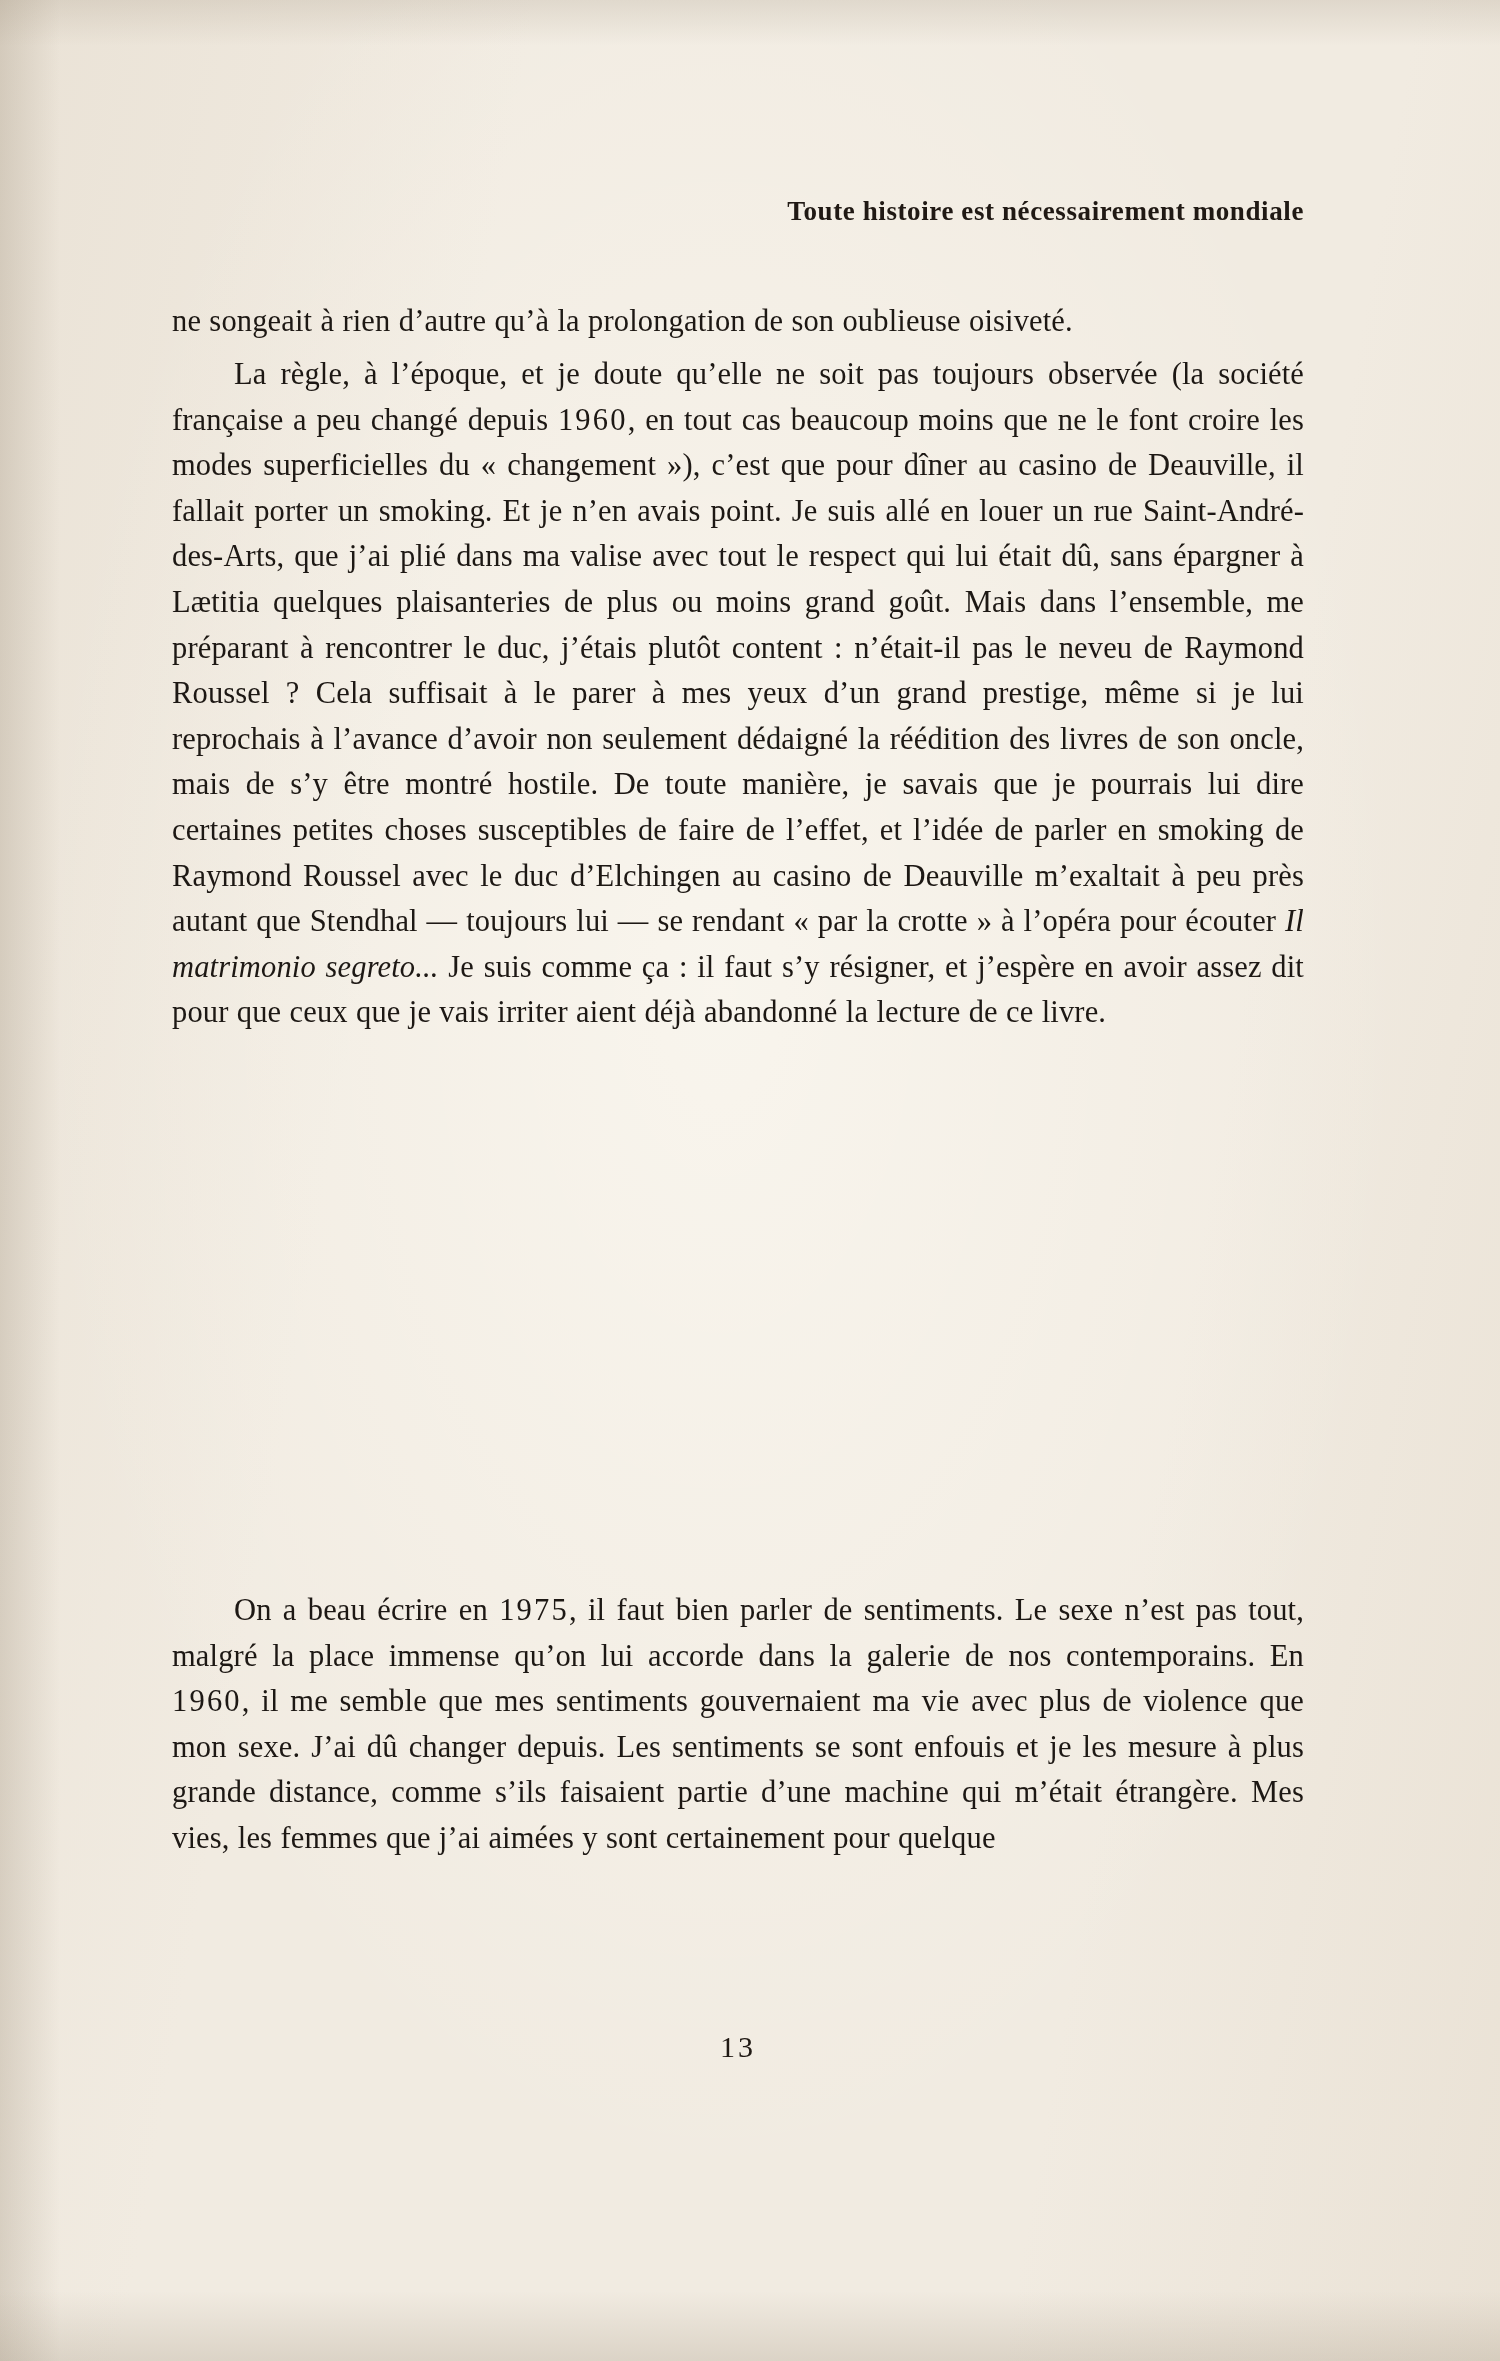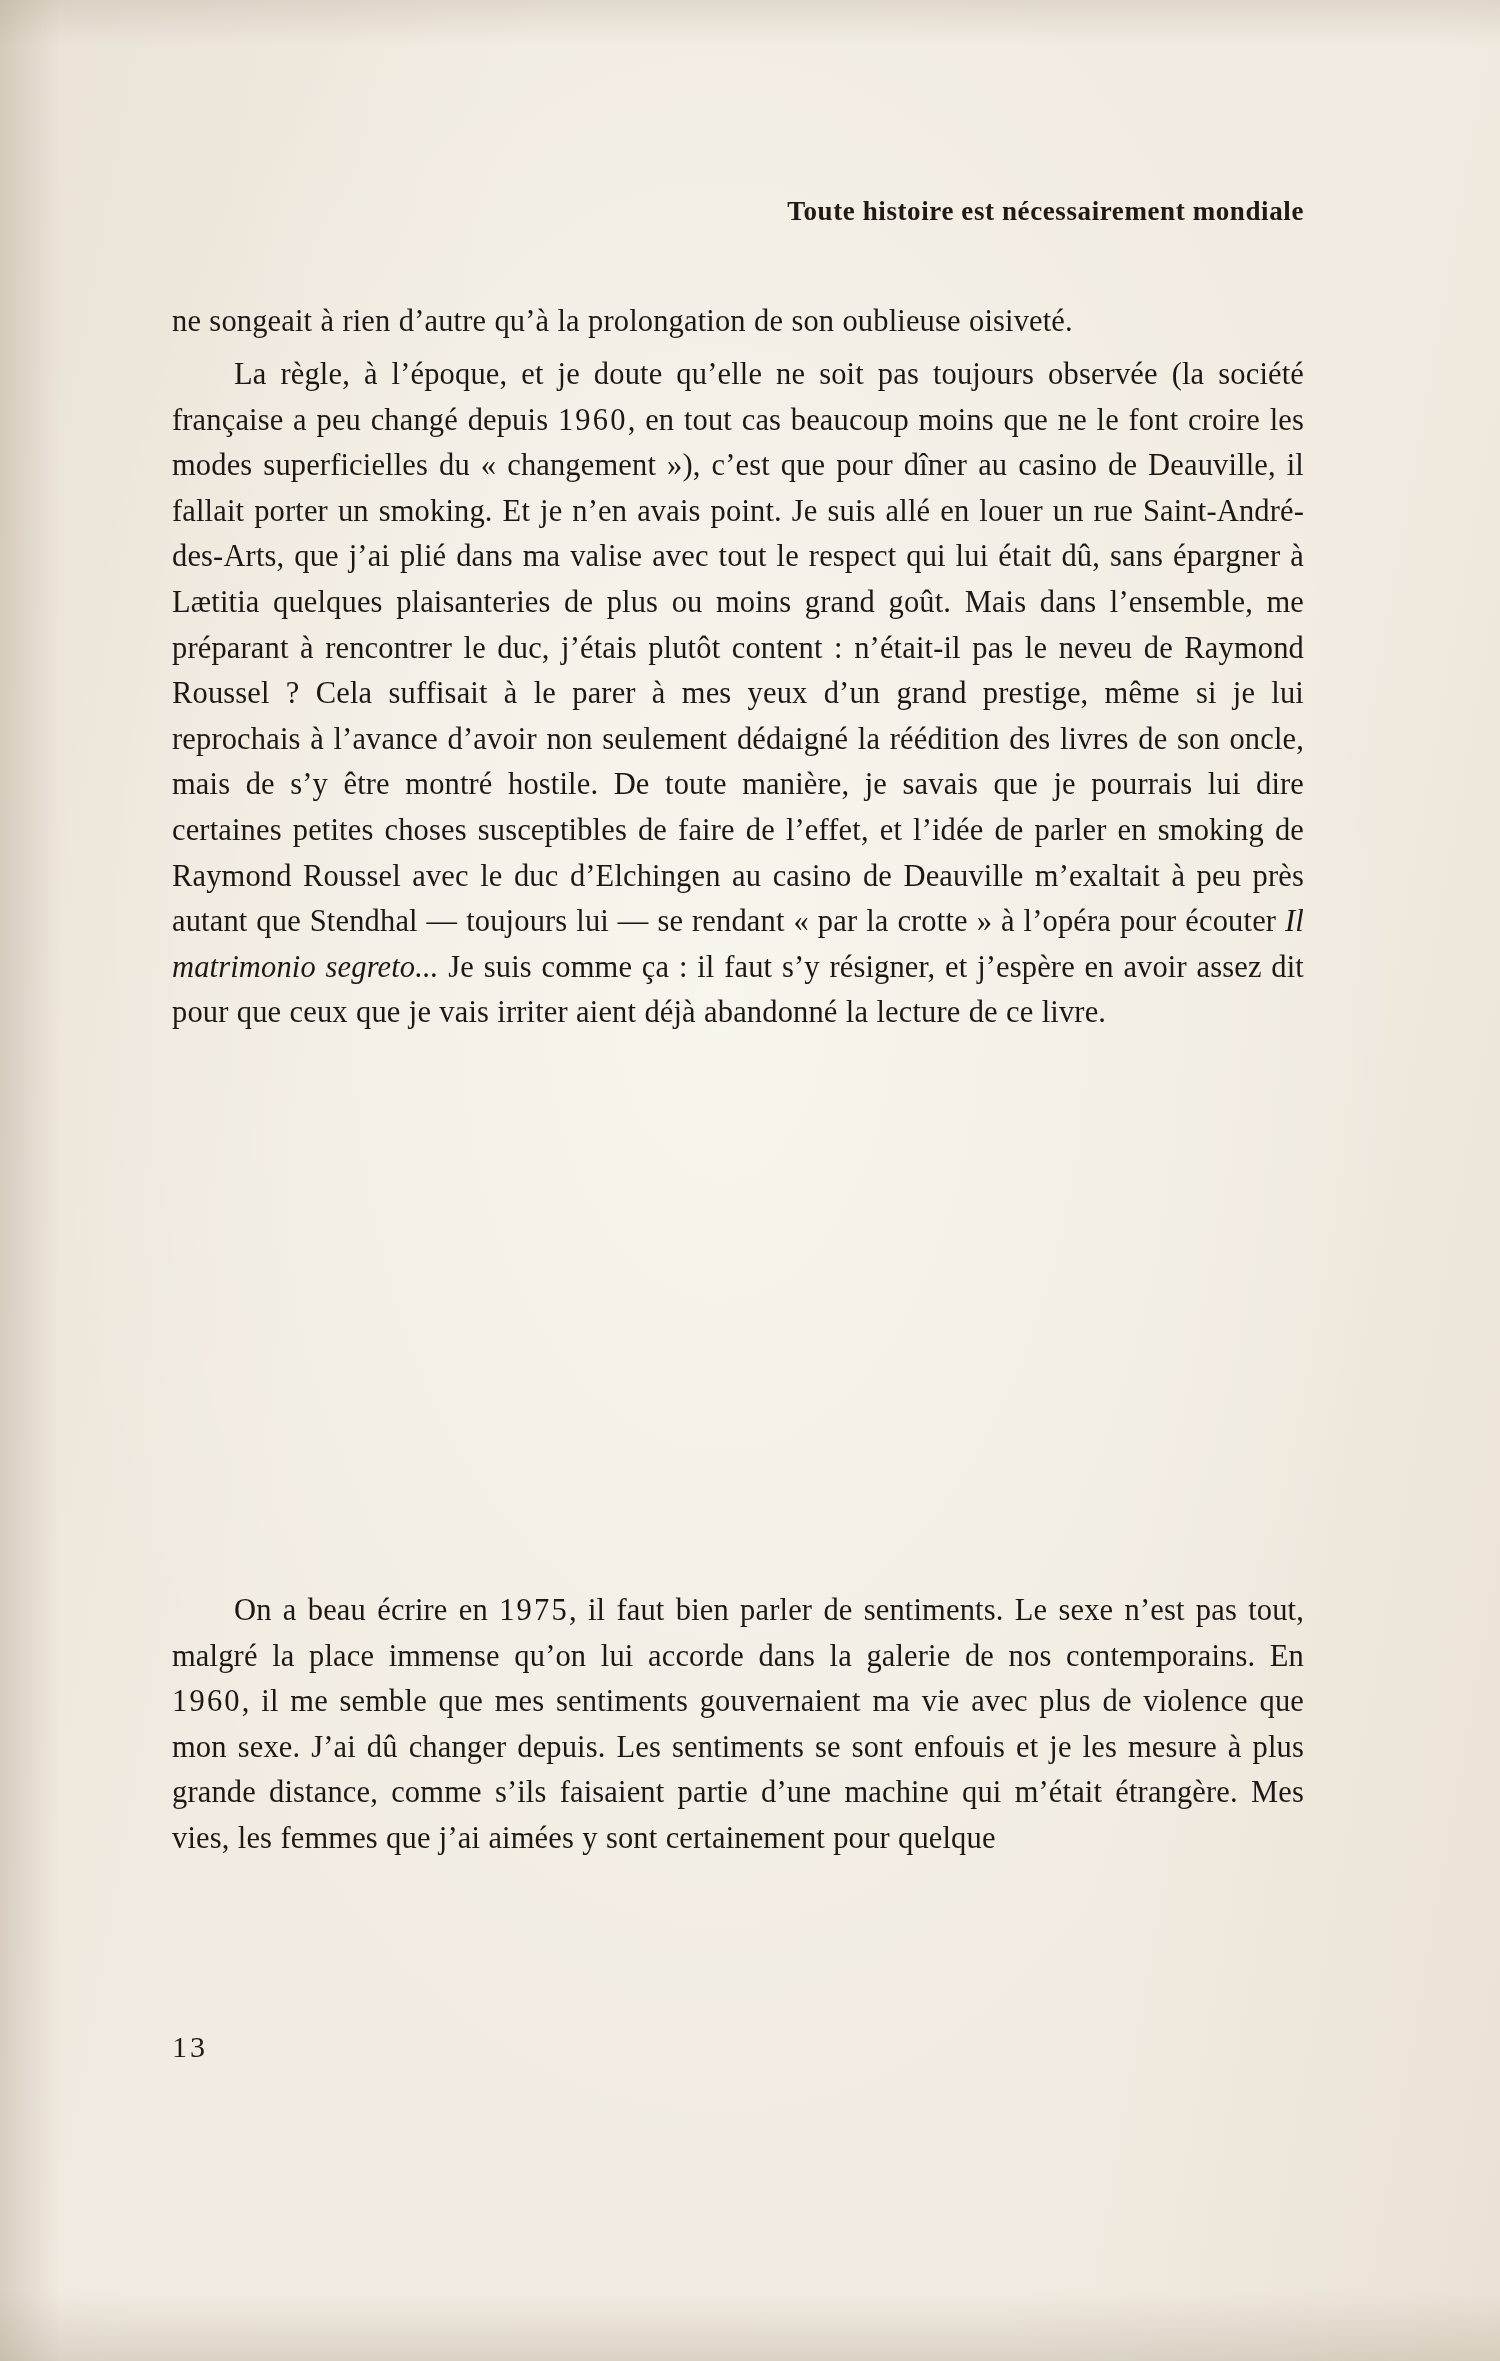--- a/index.html
+++ b/index.html
@@ -80,21 +80,21 @@
     text-indent: 62px;
   }
   .p1 { position: absolute; left: 172px; top: 262px; width: 1132px; margin-top: 37px; }
   .p2 { position: absolute; left: 172px; top: 352px; width: 1132px; }
   .p3 { position: absolute; left: 172px; top: 1588px; width: 1132px; }
   .folio {
     position: absolute;
     left: 172px;
     top: 2030px;
     width: 1132px;
-    text-align: left;
+    text-align: center;
     font-size: 30px;
     letter-spacing: 3px;
     color: #201914;
   }
   .ital { font-style: italic; }
   .sp-num { letter-spacing: 2.2px; margin-top: 31px; }
 </style>
 </head>
 <body>
 

